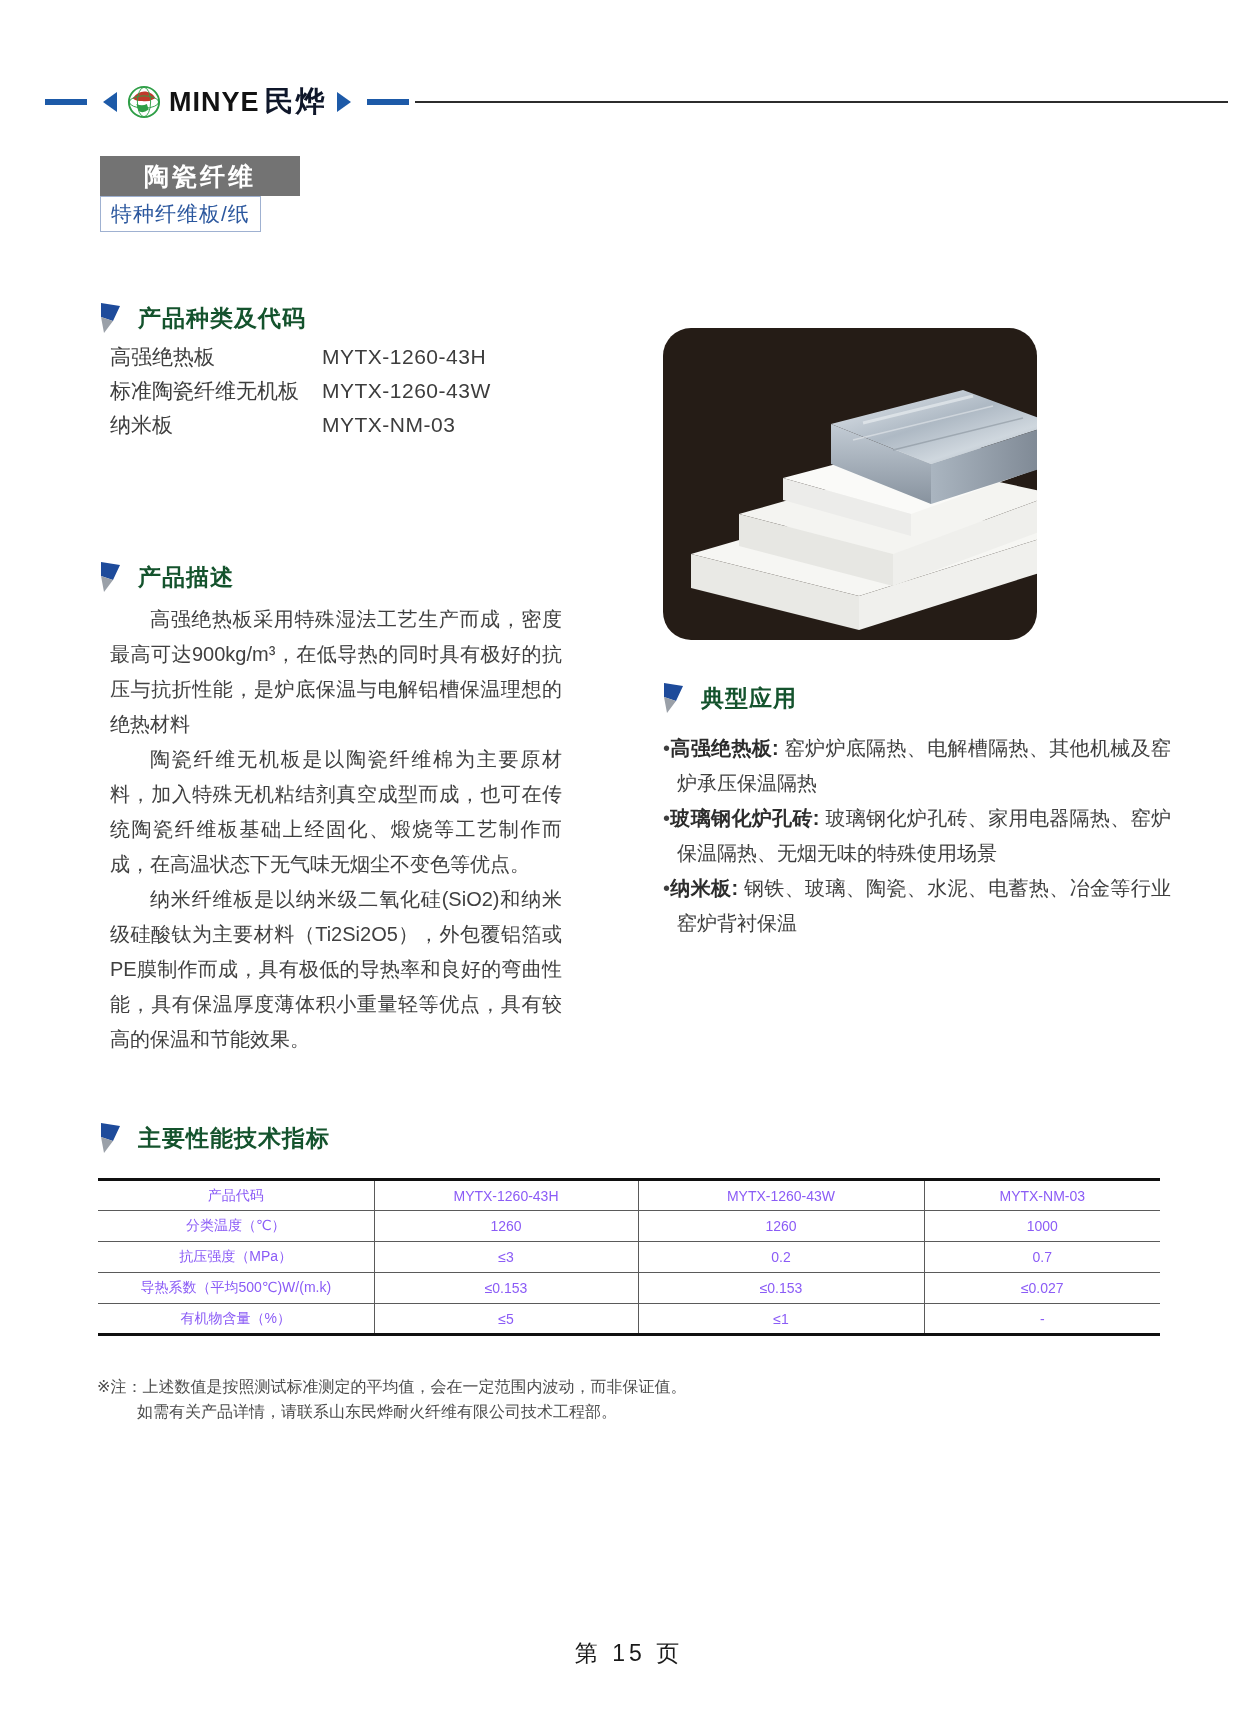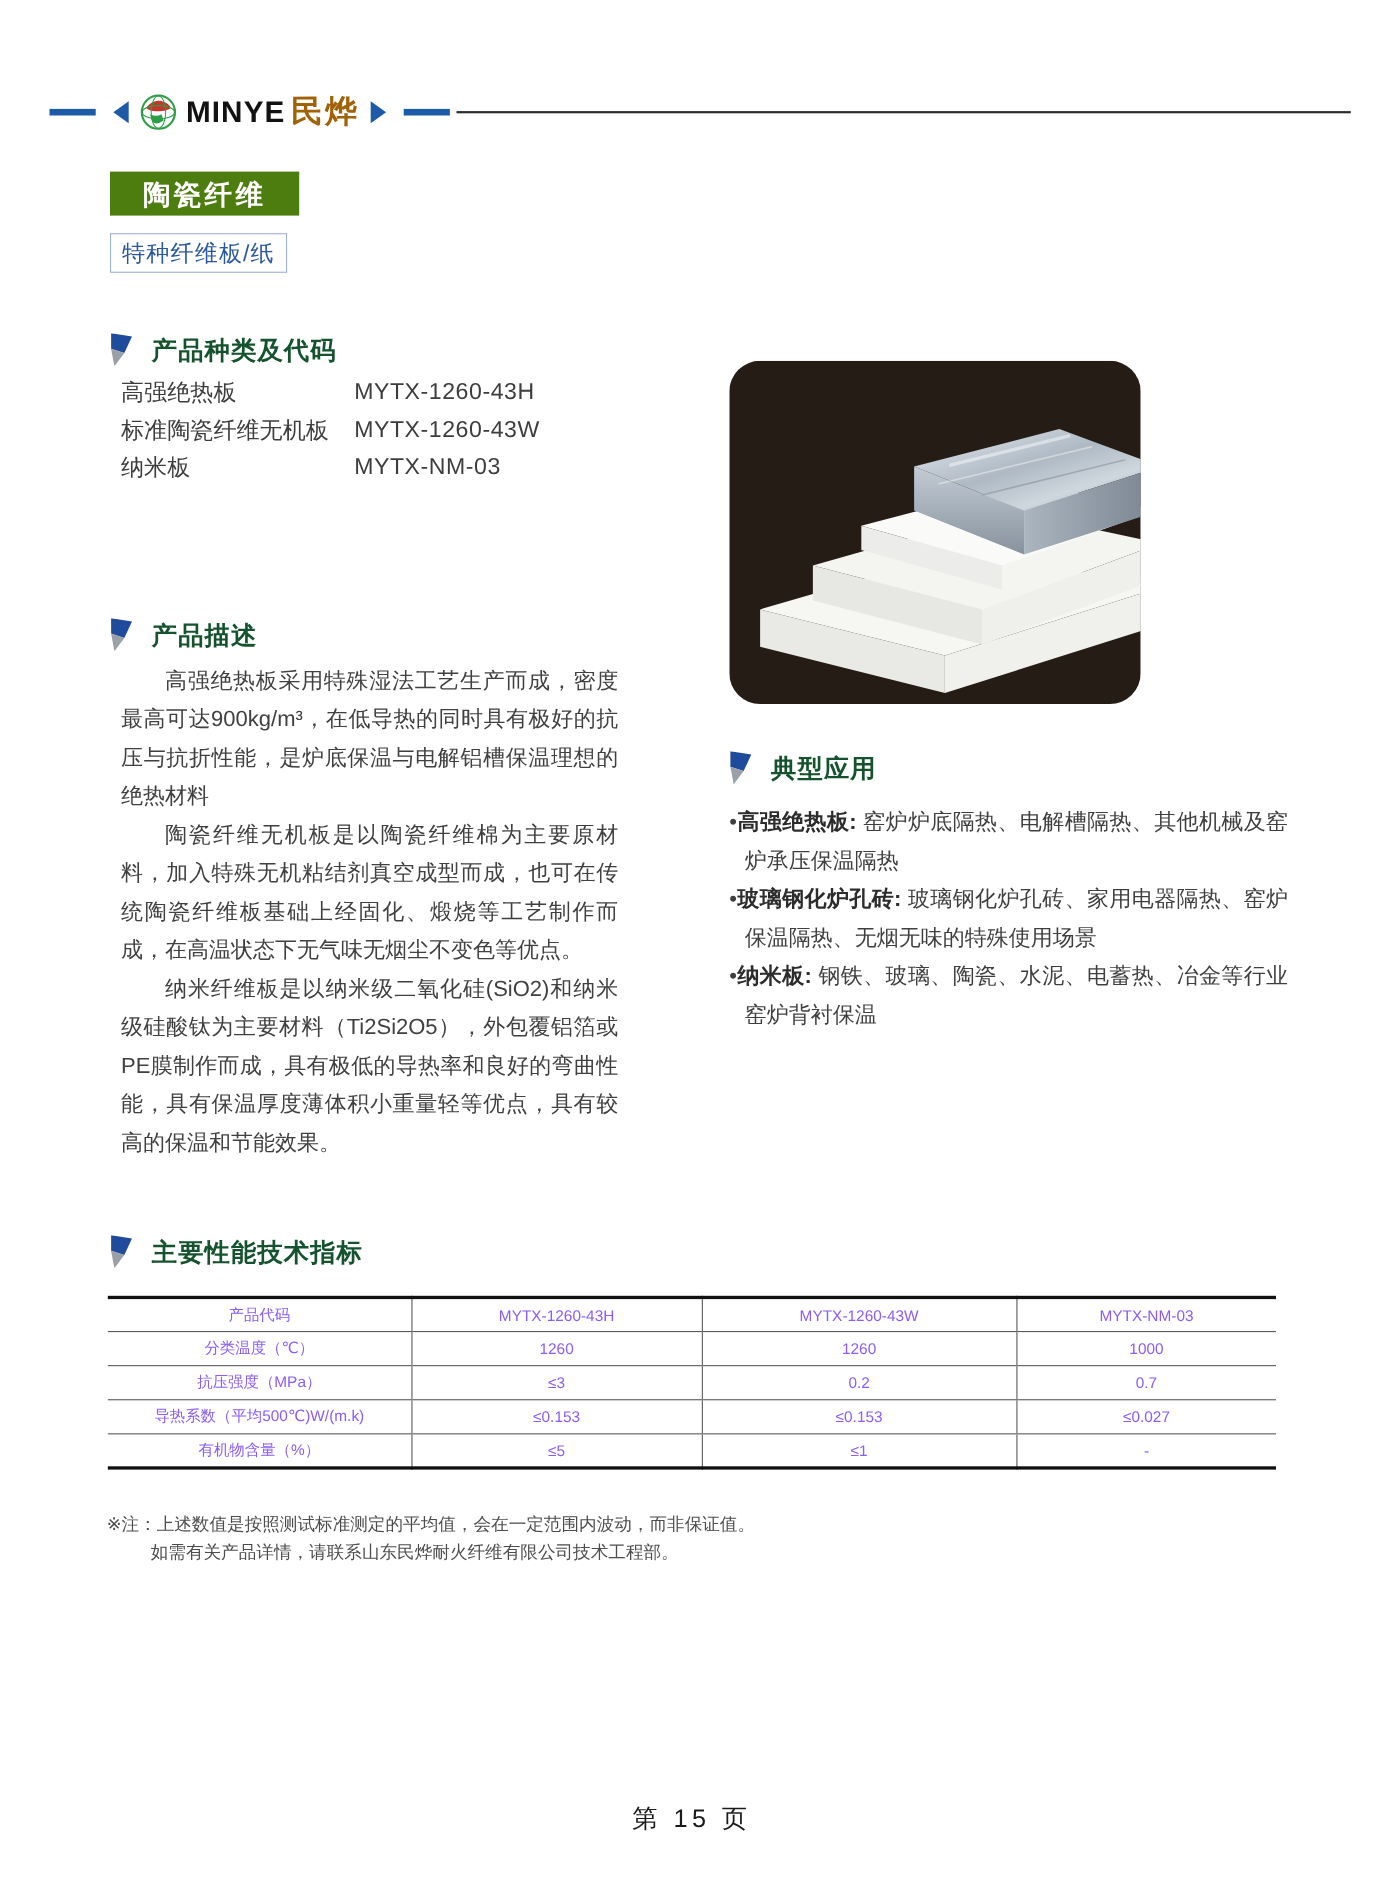--- a/index.html
+++ b/index.html
@@ -11,28 +11,28 @@
 
   
   .brand-bar { position:absolute; left:45px; right:30px; top:84px; height:36px;
     display:flex; align-items:center; }
   .brand-dash { width:42px; height:6px; background:#1d5aa8; }
   .tri { width:0; height:0; border-top:10px solid transparent; border-bottom:10px solid transparent; }
   .tri-left  { border-right:14px solid #1d5aa8; margin:0 8px 0 16px; }
   .tri-right { border-left:14px solid #1d5aa8; margin:0 16px 0 10px; }
   .globe { margin:0 8px 0 2px; display:flex; }
   .brand-en { font-size:27px; font-weight:900; color:#121212; letter-spacing:1px; }
-  .brand-cn { font-size:29px; font-weight:900; color:#a16207; margin-left:5px; letter-spacing:2px; }
+  .brand-cn { font-size:29px; font-weight:900; color:#0f172a; margin-left:5px; letter-spacing:2px; }
   .brand-rule { flex:1; height:2px; background:#2c2c2c; margin-left:6px; }
 
   
-  .title-main { position:absolute; left:100px; top:156px; width:172px; height:40px;
-    background:#4d7c0f; color:#ffffff; font-size:25px; font-weight:bold; letter-spacing:3px;
+  .title-main { position:absolute; left:100px; top:156px; width:200px; height:40px;
+    background:#737373; color:#ffffff; font-size:25px; font-weight:bold; letter-spacing:3px;
     display:flex; align-items:center; justify-content:center; }
-  .title-sub { position:absolute; left:100px; top:212px; height:36px;
+  .title-sub { position:absolute; left:100px; top:196px; height:36px;
     border:1px solid #9fb1d1; color:#2b579e; font-size:21px; background:#fff;
     display:inline-flex; align-items:center; padding:0 10px; letter-spacing:1px; }
 
   
   .section-heading { position:absolute; display:flex; align-items:flex-start; gap:18px; }
   .sh-text { font-size:23px; font-weight:bold; color:#14532d; letter-spacing:1px; line-height:30px; }
 
   
   .types-list { position:absolute; left:110px; top:340px; }
   .type-row { display:grid; grid-template-columns:212px auto; height:34px; align-items:center; }

